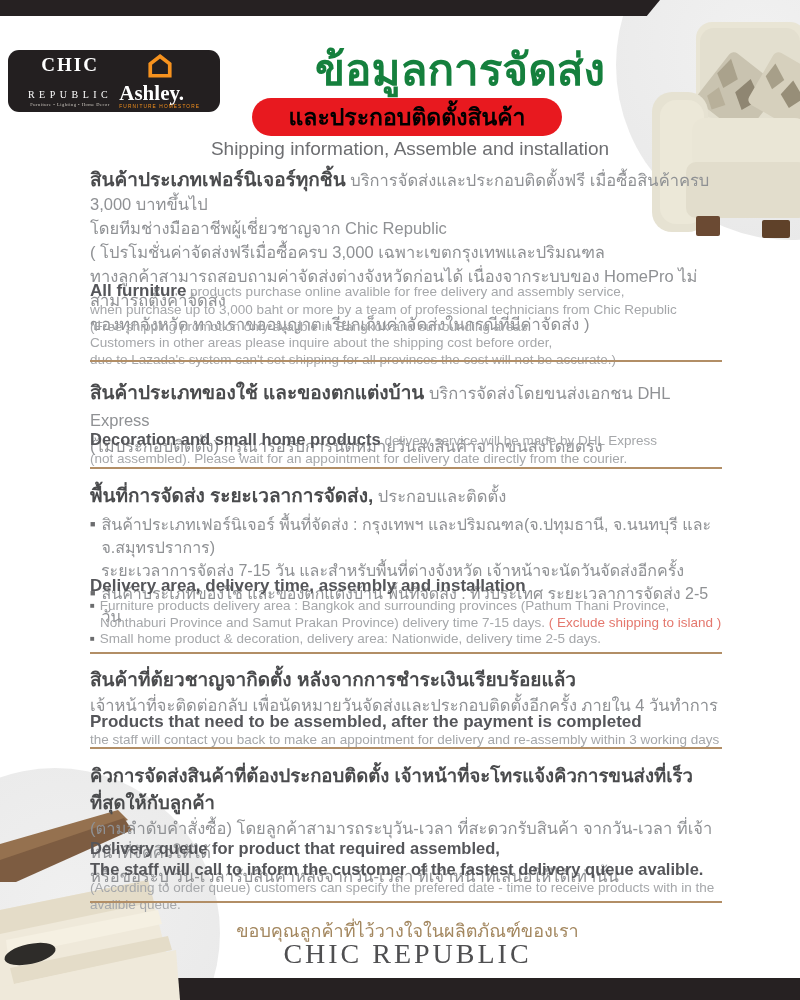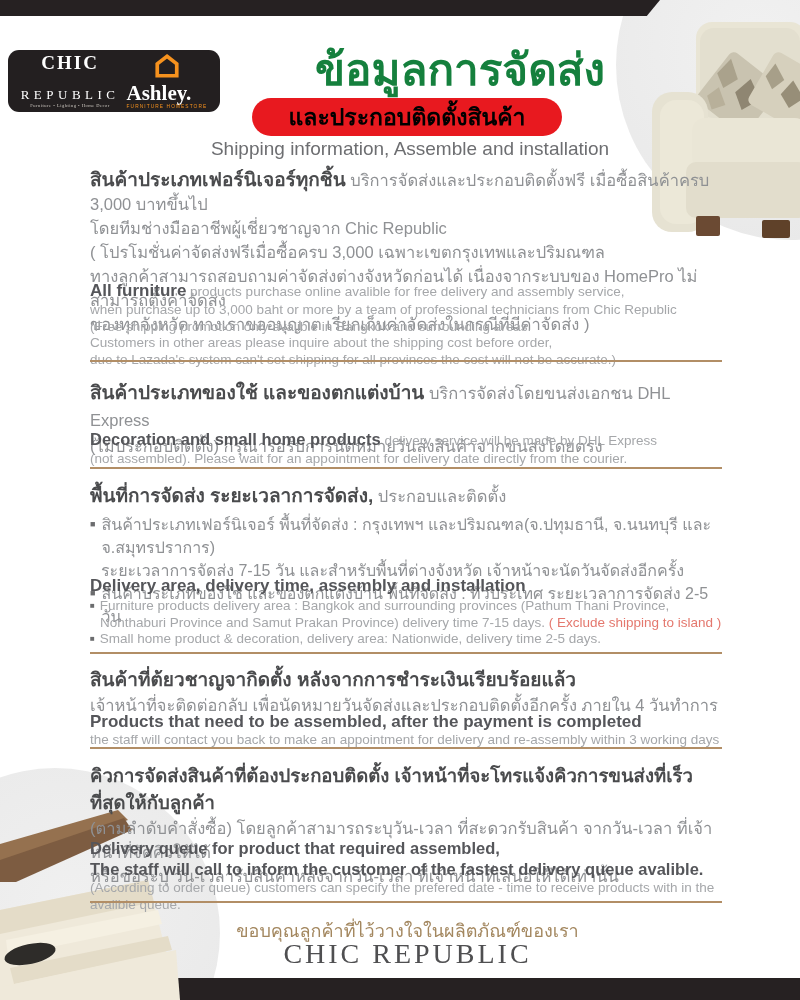--- a/index.html
+++ b/index.html
@@ -16,21 +16,21 @@
   .sofa-svg { position:absolute; left:600px; top:0; z-index:2; }
 
   .corner-circle { position:absolute; left:-110px; top:768px; width:330px; height:330px;
                    border-radius:50%; background:radial-gradient(circle at 55% 40%, #f0f0f0 0%, #e9e9e9 75%, #e2e2e2 100%); z-index:0; }
   .furn-svg { position:absolute; left:0; top:782px; z-index:2; }
 
   .logo-box { position:absolute; left:8px; top:50px; width:212px; height:62px; background:#231f20;
               border-radius:11px; display:flex; align-items:center; justify-content:center; gap:7px; z-index:5; }
   .chic-logo { display:flex; flex-direction:column; align-items:center; line-height:1; }
   .chic-main { color:#ffffff; font-size:19px; font-weight:bold; letter-spacing:2px; font-family:"Liberation Serif","DejaVu Serif",serif; }
-  .chic-sub  { color:#ffffff; font-size:13px; letter-spacing:4.5px; margin-top:16px; font-family:"Liberation Serif","DejaVu Serif",serif; }
+  .chic-sub  { color:#ffffff; font-size:10px; letter-spacing:4.5px; margin-top:16px; font-family:"Liberation Serif","DejaVu Serif",serif; }
   .chic-tag  { color:#cfcac2; font-size:4.5px; letter-spacing:0.5px; margin-top:3px; font-family:"Liberation Serif","DejaVu Serif",serif; }
   .ashley-logo { display:flex; align-items:center; gap:4px;flex-direction:column; }
   .ashley-text { display:flex; flex-direction:column; line-height:1; }
   .ashley-main { color:#ffffff; font-size:21px; font-weight:bold; font-family:"Liberation Serif","DejaVu Serif",serif; }
   .ashley-sub  { color:#f6921e; font-size:4.8px; letter-spacing:1.1px; margin-top:1px; }
 
   .main-title { position:absolute; left:230px; top:34px; width:460px; text-align:center;
                 font-size:44px; font-weight:bold; color:#15803d; z-index:3; }
   .badge { position:absolute; left:252px; top:98px; width:310px; height:38px; background:#e8191f;
            border-radius:19px; color:#000000; font-size:23px; display:flex; align-items:center;

